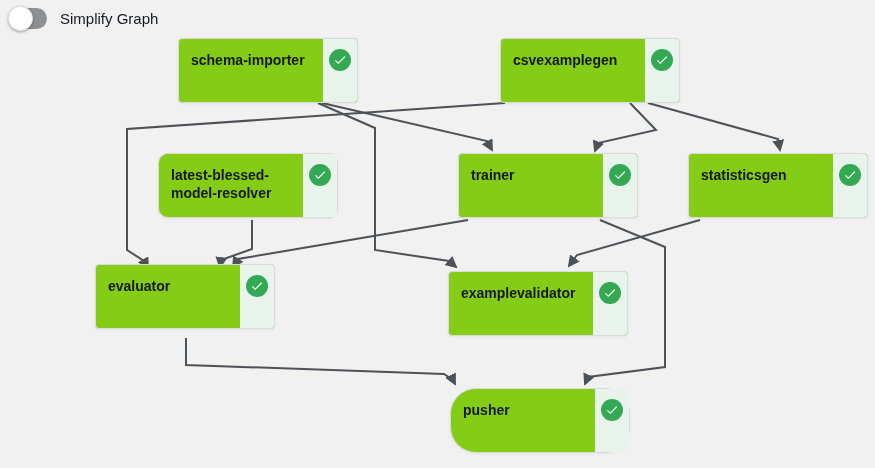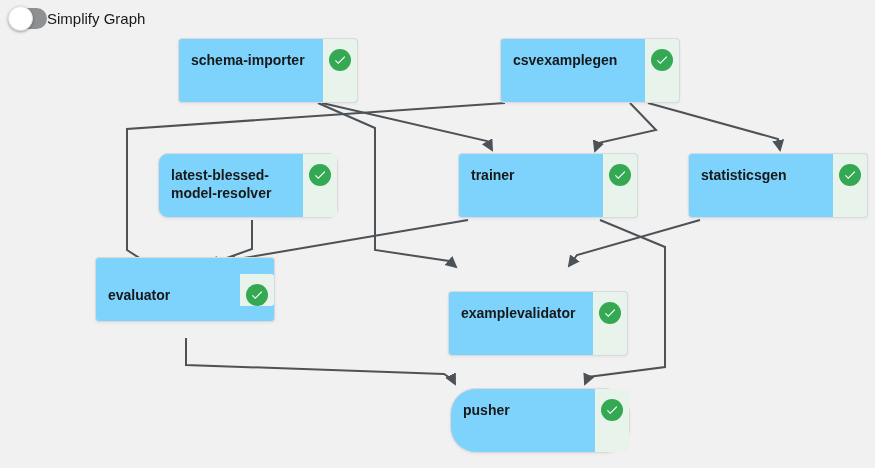--- a/index.html
+++ b/index.html
@@ -5,50 +5,50 @@
   :root{
     --bg:#f1f1f2; --node-border:#d9dadb; --strip:#e8f3ec;
     --green:#35a854; --edge:#4d5257; --text:#17181a;
   }
   *{box-sizing:border-box; margin:0; padding:0;}
   html,body{width:875px;height:468px;overflow:hidden;}
   body{background:var(--bg); font-family:"Liberation Sans", sans-serif;}
   .canvas{position:relative; width:875px; height:468px; background:var(--bg);}
 
   
-  .toolbar{position:absolute; left:10px; top:8px; display:flex; align-items:center; z-index:3;}
+  .toolbar{position:absolute; left:10px; top:8px; display:flex; align-items:center; gap:13px; z-index:3;}
   .switch{position:relative; width:37px; height:21px; border-radius:11px; background:#8f9092; cursor:pointer;}
   .switch .knob{position:absolute; left:-2px; top:-2px; width:25px; height:25px; border-radius:50%;
     background:#fff; border:1px solid #e3e3e3; box-shadow:0 1px 3px rgba(0,0,0,0.35);}
   .toggle-label{font-size:15px; color:var(--text);}
 
   
   svg.edges{position:absolute; left:0; top:0; z-index:1;}
   .edge{fill:none; stroke:var(--edge); stroke-width:2; stroke-linejoin:miter;}
   #arrow path{fill:var(--edge);}
 
   
-  .node{position:absolute; width:180px; height:65px; background:#7dd3fc;
+  .node{position:absolute; width:180px; height:65px; background:#84cc16;
     border:1px solid var(--node-border); border-radius:4px; display:flex;
     box-shadow:0 1px 3px rgba(0,0,0,0.06); z-index:2; cursor:pointer;}
   .node-label{flex:1; padding:13px 4px 0 12px; font-size:14px; font-weight:bold;
     color:var(--text); line-height:1.25; overflow:hidden;}
   .node-status{width:34px; background:var(--strip); border-radius:0 3px 3px 0;
     display:flex; justify-content:center; align-items:flex-start; padding-top:10px;}
   .check{width:22px; height:22px; border-radius:50%; background:var(--green);
     display:flex; align-items:center; justify-content:center;}
   .check svg{width:14px; height:14px; display:block;}
 
   .n-schema{left:178px; top:38px;}
   .n-csv{left:500px; top:38px;gap:24px;}
   .n-latest{left:158px; top:153px;border-radius:10px;}
   .n-trainer{left:458px; top:153px;}
   .n-stats{left:688px; top:153px;}
-  .n-eval{left:95px; top:257px;align-items:center;}
-  .n-exval{left:448px; top:271px;margin-top:20px;}
+  .n-eval{left:95px; top:264px;}
+  .n-exval{left:448px; top:271px;}
   .n-pusher{left:450px; top:388px;border-radius:26px;}
 </style>
 </head>
 <body>
 
 <div class="canvas">
 
   <div class="toolbar">
     <div class="switch">
       <div class="knob"></div>

